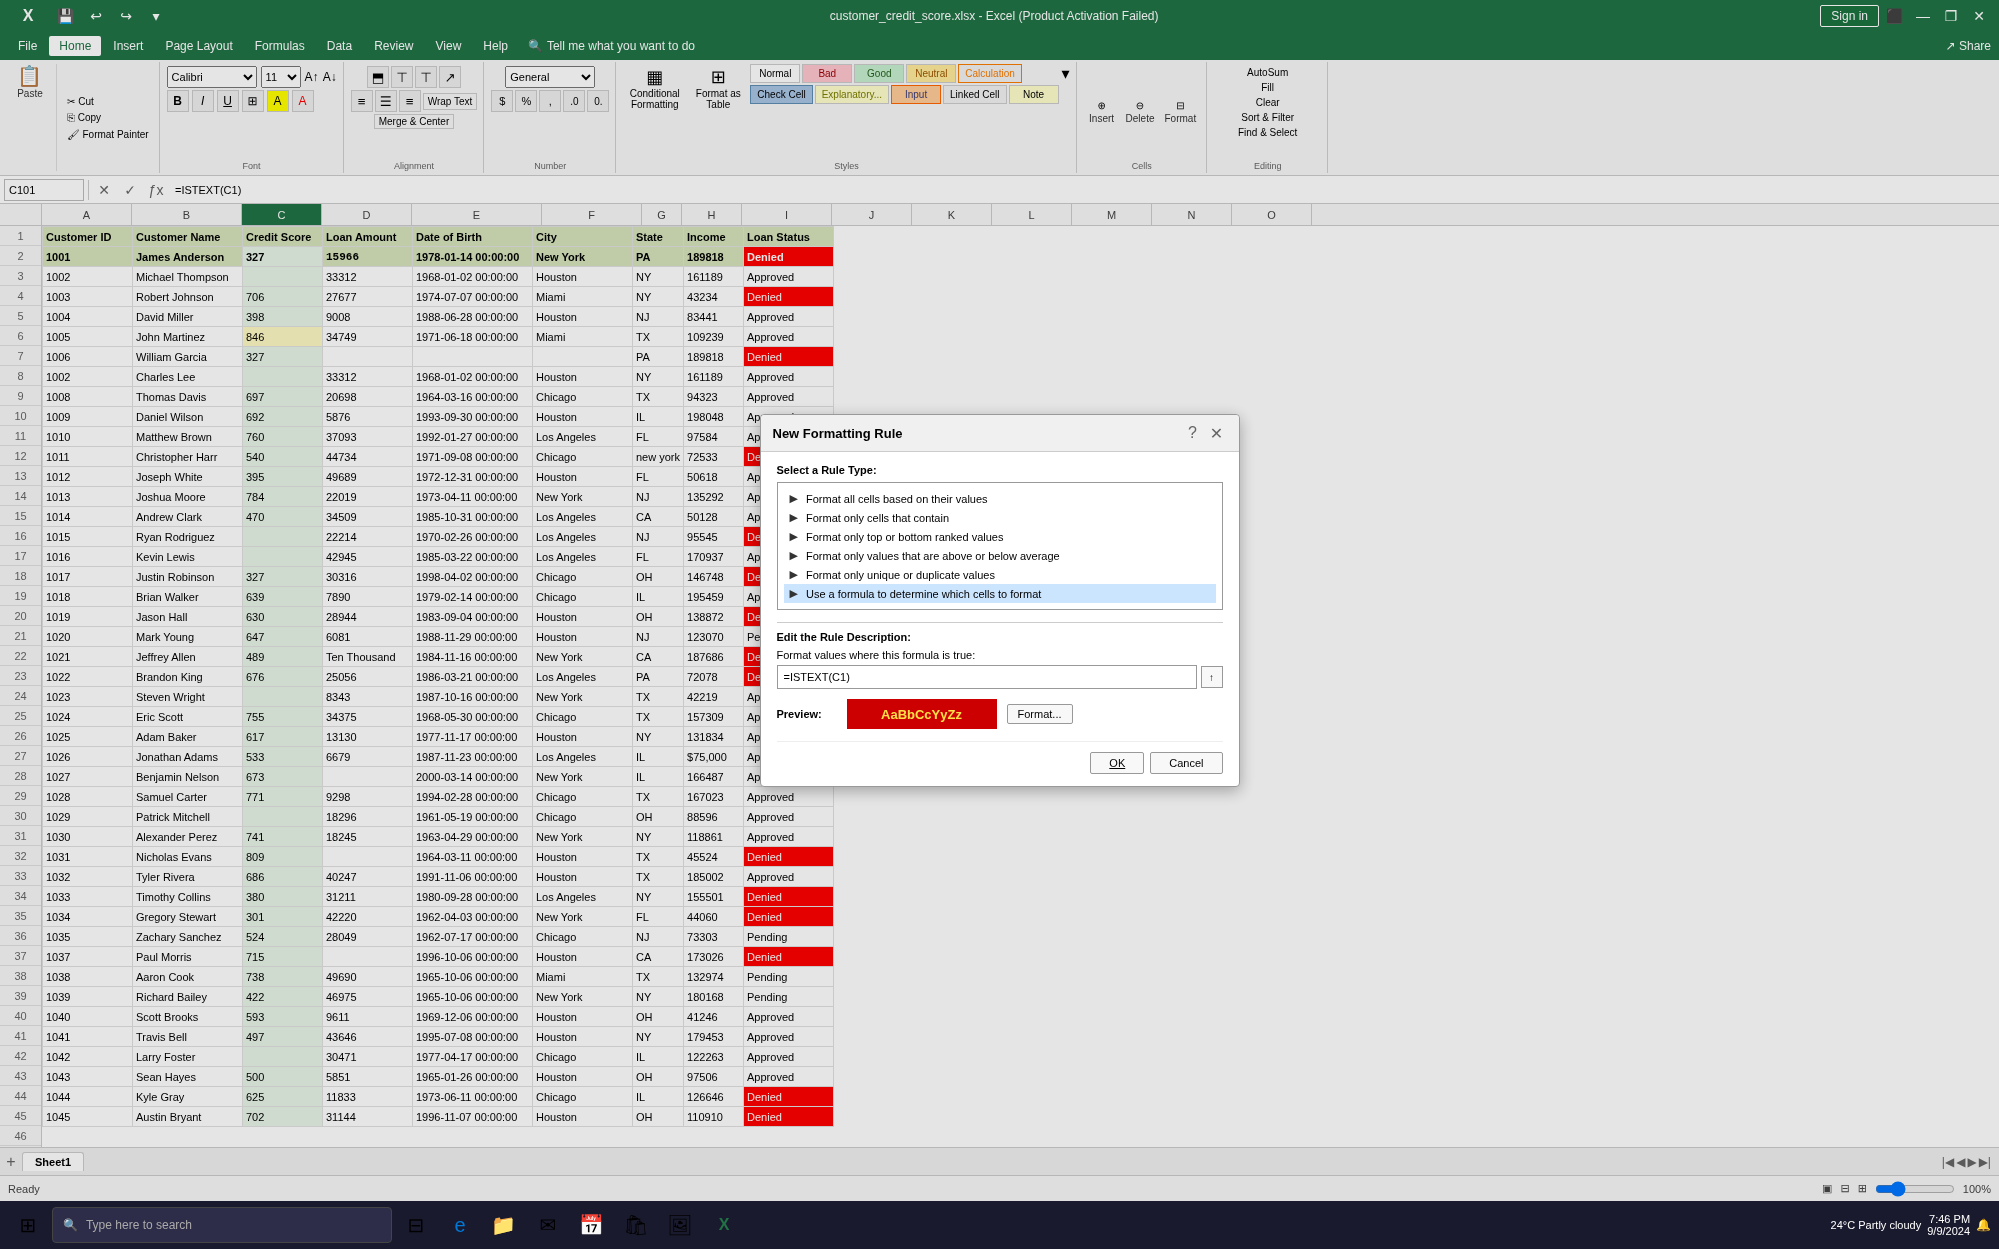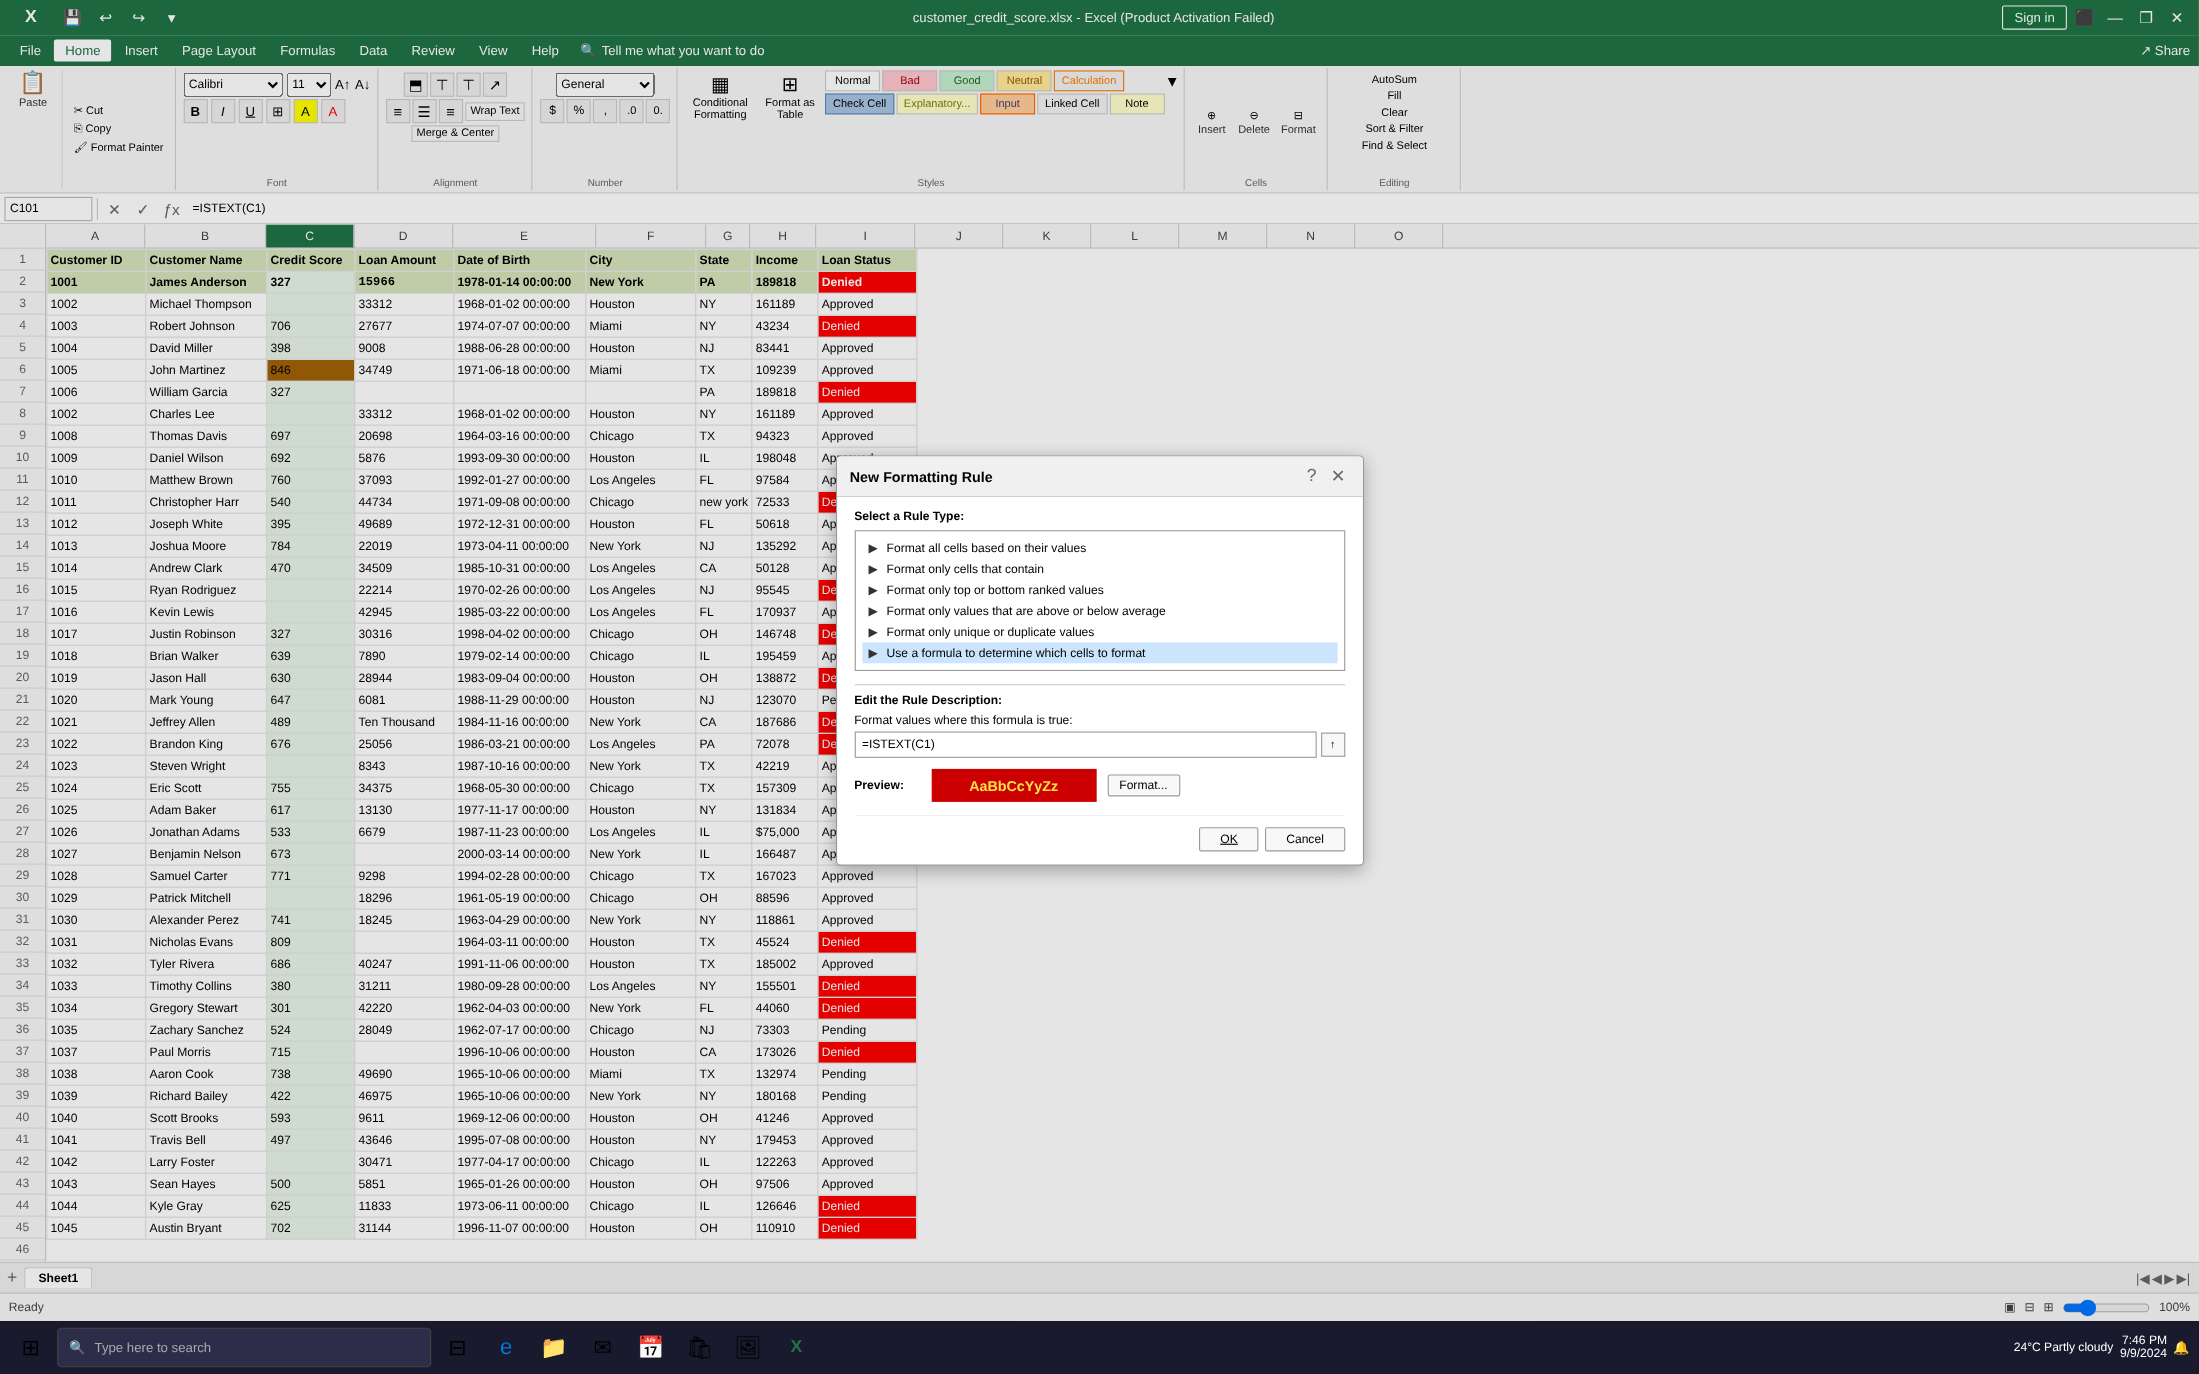--- a/index.html
+++ b/index.html
@@ -721,21 +721,21 @@
                 <td style="width: 90px;">9008</td>
                 <td style="width: 130px;">1988-06-28 00:00:00</td>
                 <td style="width: 100px;">Houston</td>
                 <td style="width: 40px;">NJ</td>
                 <td style="width: 60px;">83441</td>
                 <td style="width: 90px;">Approved</td>
               </tr>
               <tr>
                 <td style="width: 90px;">1005</td>
                 <td style="width: 110px;">John Martinez</td>
-                <td style="width: 80px; background: #a16207;">846</td>
+                <td style="width: 80px; background: #fef9c3;">846</td>
                 <td style="width: 90px;">34749</td>
                 <td style="width: 130px;">1971-06-18 00:00:00</td>
                 <td style="width: 100px;">Miami</td>
                 <td style="width: 40px;">TX</td>
                 <td style="width: 60px;">109239</td>
                 <td style="width: 90px;">Approved</td>
               </tr>
               <tr>
                 <td style="width: 90px;">1006</td>
                 <td style="width: 110px;">William Garcia</td>

